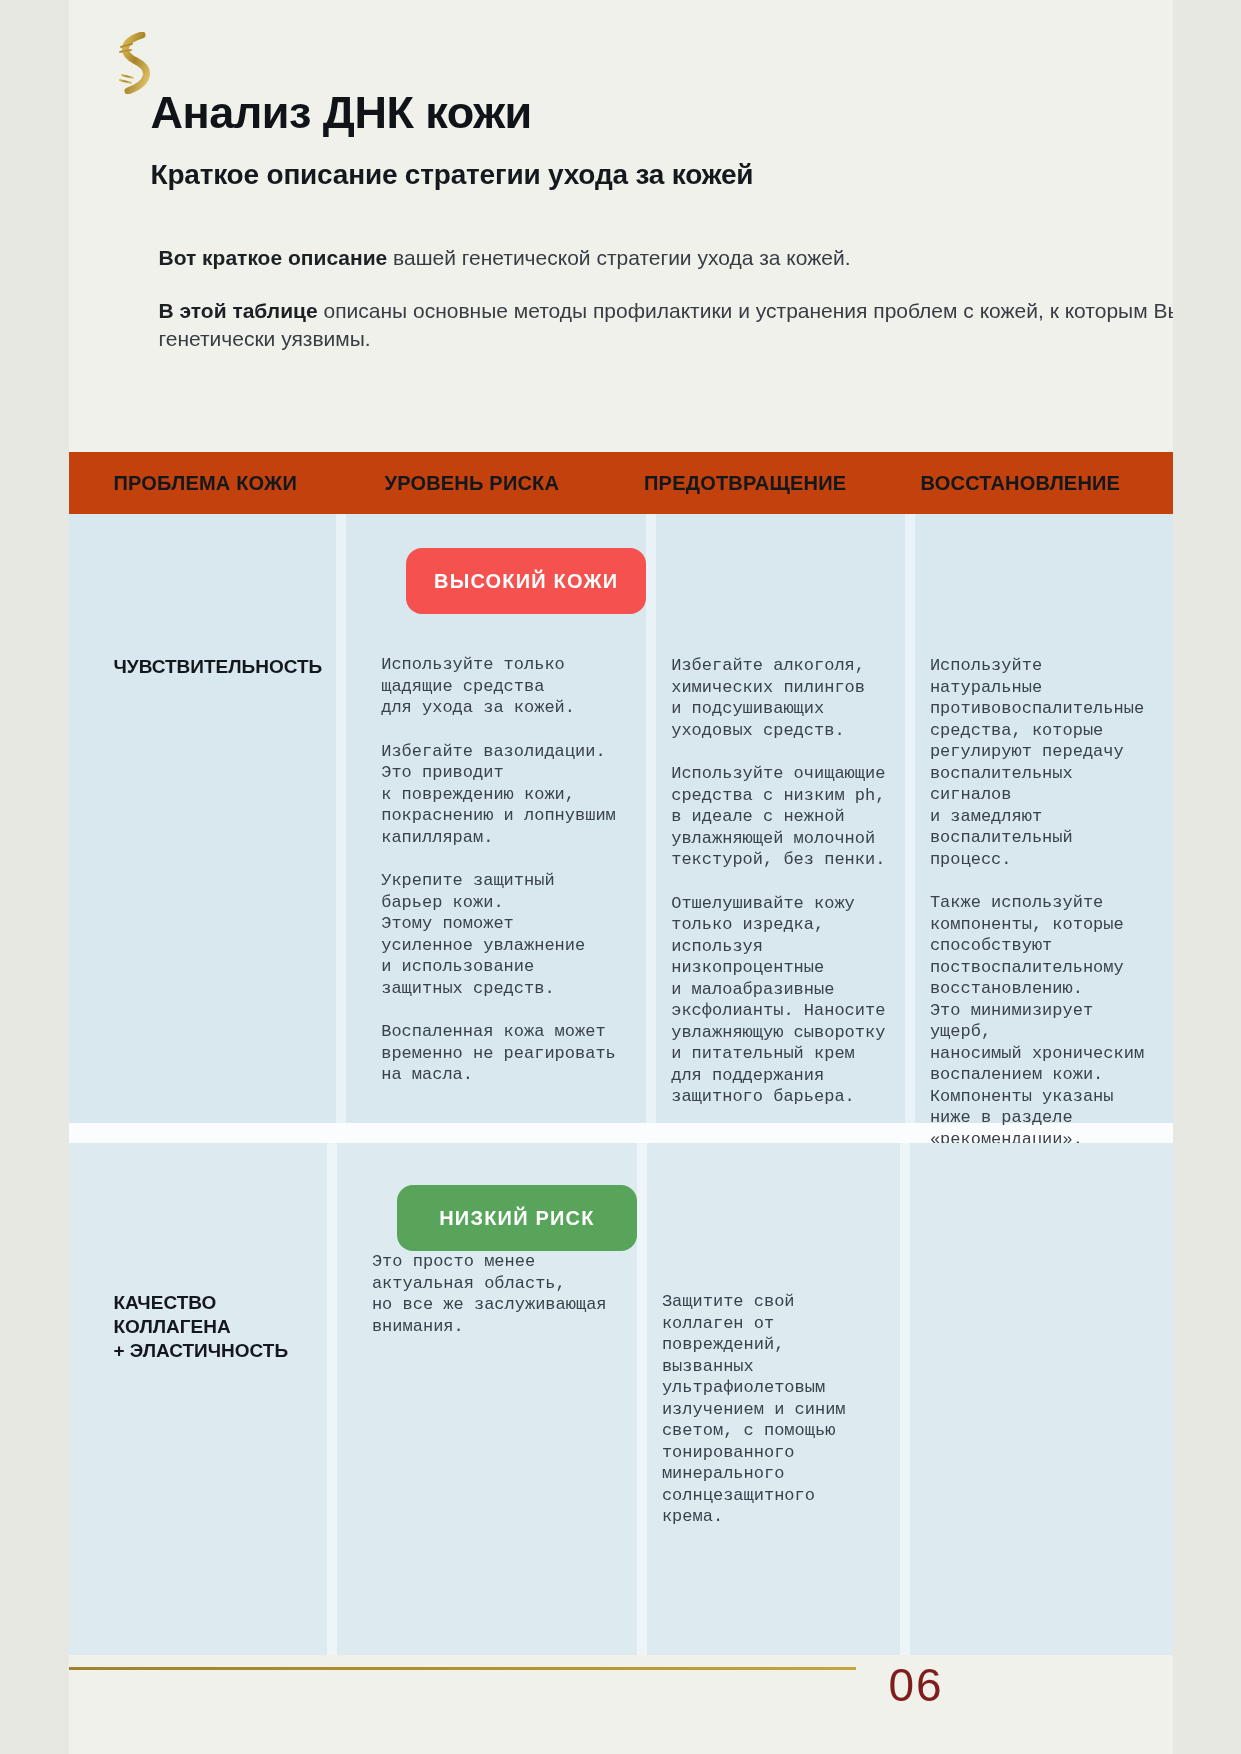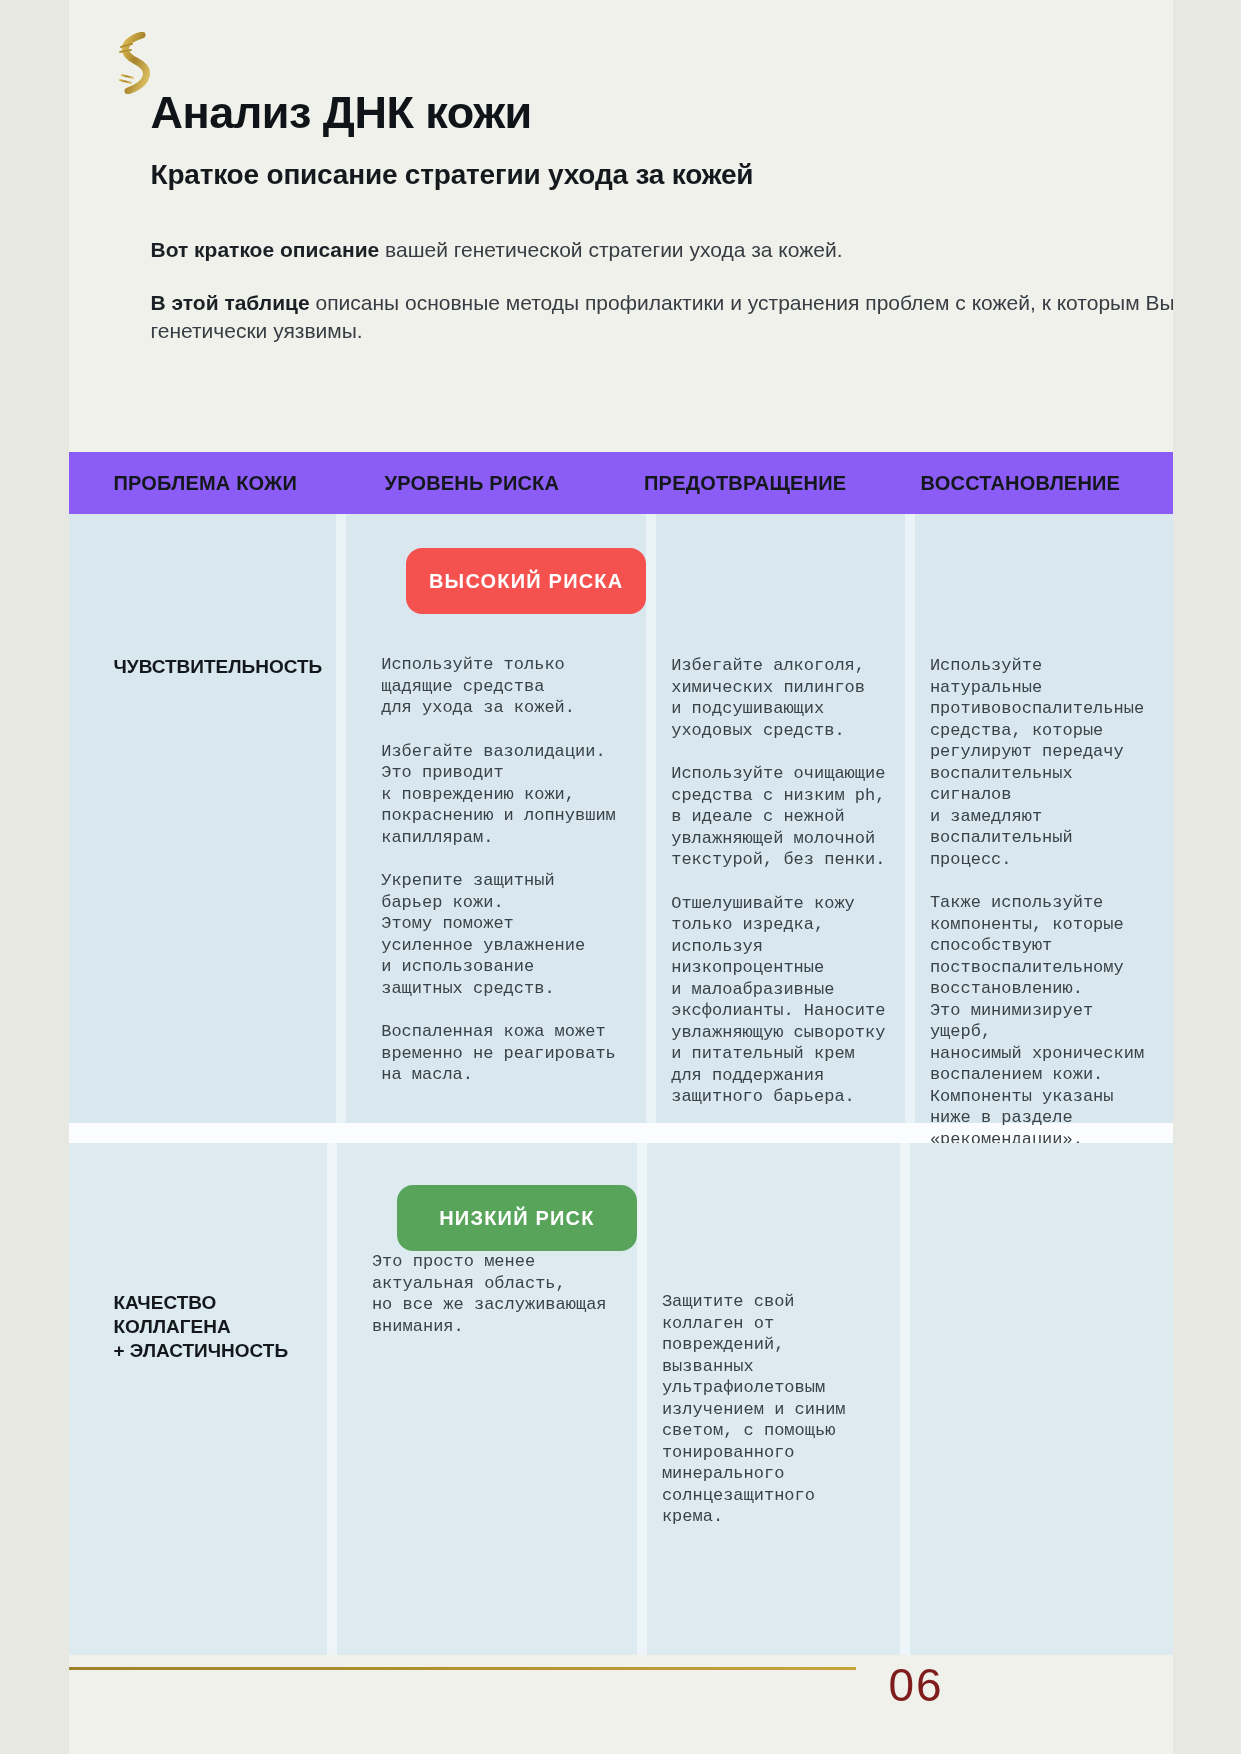--- a/index.html
+++ b/index.html
@@ -6,27 +6,27 @@
   body{font-family:"Liberation Sans","DejaVu Sans",sans-serif;background:#e8e8e3;}
   .page{position:relative;width:1104px;height:1754px;margin:0 auto;background:#f1f1ec;overflow:hidden;}
 
   
   .top{position:relative;height:452px;}
   .logo{position:absolute;left:46px;top:32px;}
   .doc-title{position:absolute;left:82px;top:88px;margin:0;font-size:45px;line-height:50px;
              font-weight:800;color:#101418;letter-spacing:-0.5px;}
   .doc-subtitle{position:absolute;left:82px;top:158px;margin:0;font-size:28px;line-height:33px;
              font-weight:800;color:#15191e;letter-spacing:-0.2px;}
-  .intro-p{position:absolute;left:82px;margin:0;font-size:21px;line-height:28px;color:#383d43;width:1050px;}
+  .intro-p{position:absolute;left:82px;margin:8px;font-size:21px;line-height:28px;color:#383d43;width:1050px;}
   .intro-p .lead{font-weight:800;color:#1b2025;}
   .intro-1{top:236px;}
   .intro-2{top:289px;}
 
   
-  .thead{height:62px;background:#8b5cf6;display:flex;align-items:center;gap:9px;}
+  .thead{height:62px;background:#c2410c;display:flex;align-items:center;gap:9px;}
   .thead .hcell{font-size:20px;font-weight:800;color:#14181c;letter-spacing:0.2px;white-space:nowrap;}
   .c1{width:300px;box-sizing:border-box;padding-left:45px;}
   .c2{width:300px;box-sizing:border-box;padding-left:35px;margin-left:10px;}
   .c3{width:300px;box-sizing:border-box;padding-left:15px;margin-left:10px;}
   .c4{width:311px;box-sizing:border-box;padding-left:15px;margin-left:10px;}
 
   .risk-section{display:flex;}
   .risk-section .cell{box-sizing:border-box;padding-right:14px;}
   .s1{height:609px;background:#e9f2f6;}
   .s1 .cell{background:#d8e8ee;}
@@ -91,21 +91,21 @@
     <div class="hcell c2">УРОВЕНЬ РИСКА</div>
     <div class="hcell c3">ПРЕДОТВРАЩЕНИЕ</div>
     <div class="hcell c4">ВОССТАНОВЛЕНИЕ</div>
   </div>
 
   <div class="risk-section s1">
     <div class="cell c1">
       <div class="prob-label">ЧУВСТВИТЕЛЬНОСТЬ</div>
     </div>
     <div class="cell c2 body-col">
-      <div class="badge badge-high" style="background-color: rgb(244, 81, 79);">ВЫСОКИЙ РИСКА</div>
+      <div class="badge badge-high" style="background-color: rgb(244, 81, 79);">ВЫСОКИЙ КОЖИ</div>
       <p class="after-badge">Используйте только
 щадящие средства
 для ухода за кожей.</p>
       <p>Избегайте вазолидации.
 Это приводит
 к повреждению кожи,
 покраснению и лопнувшим
 капиллярам.</p>
       <p>Укрепите защитный
 барьер кожи.

